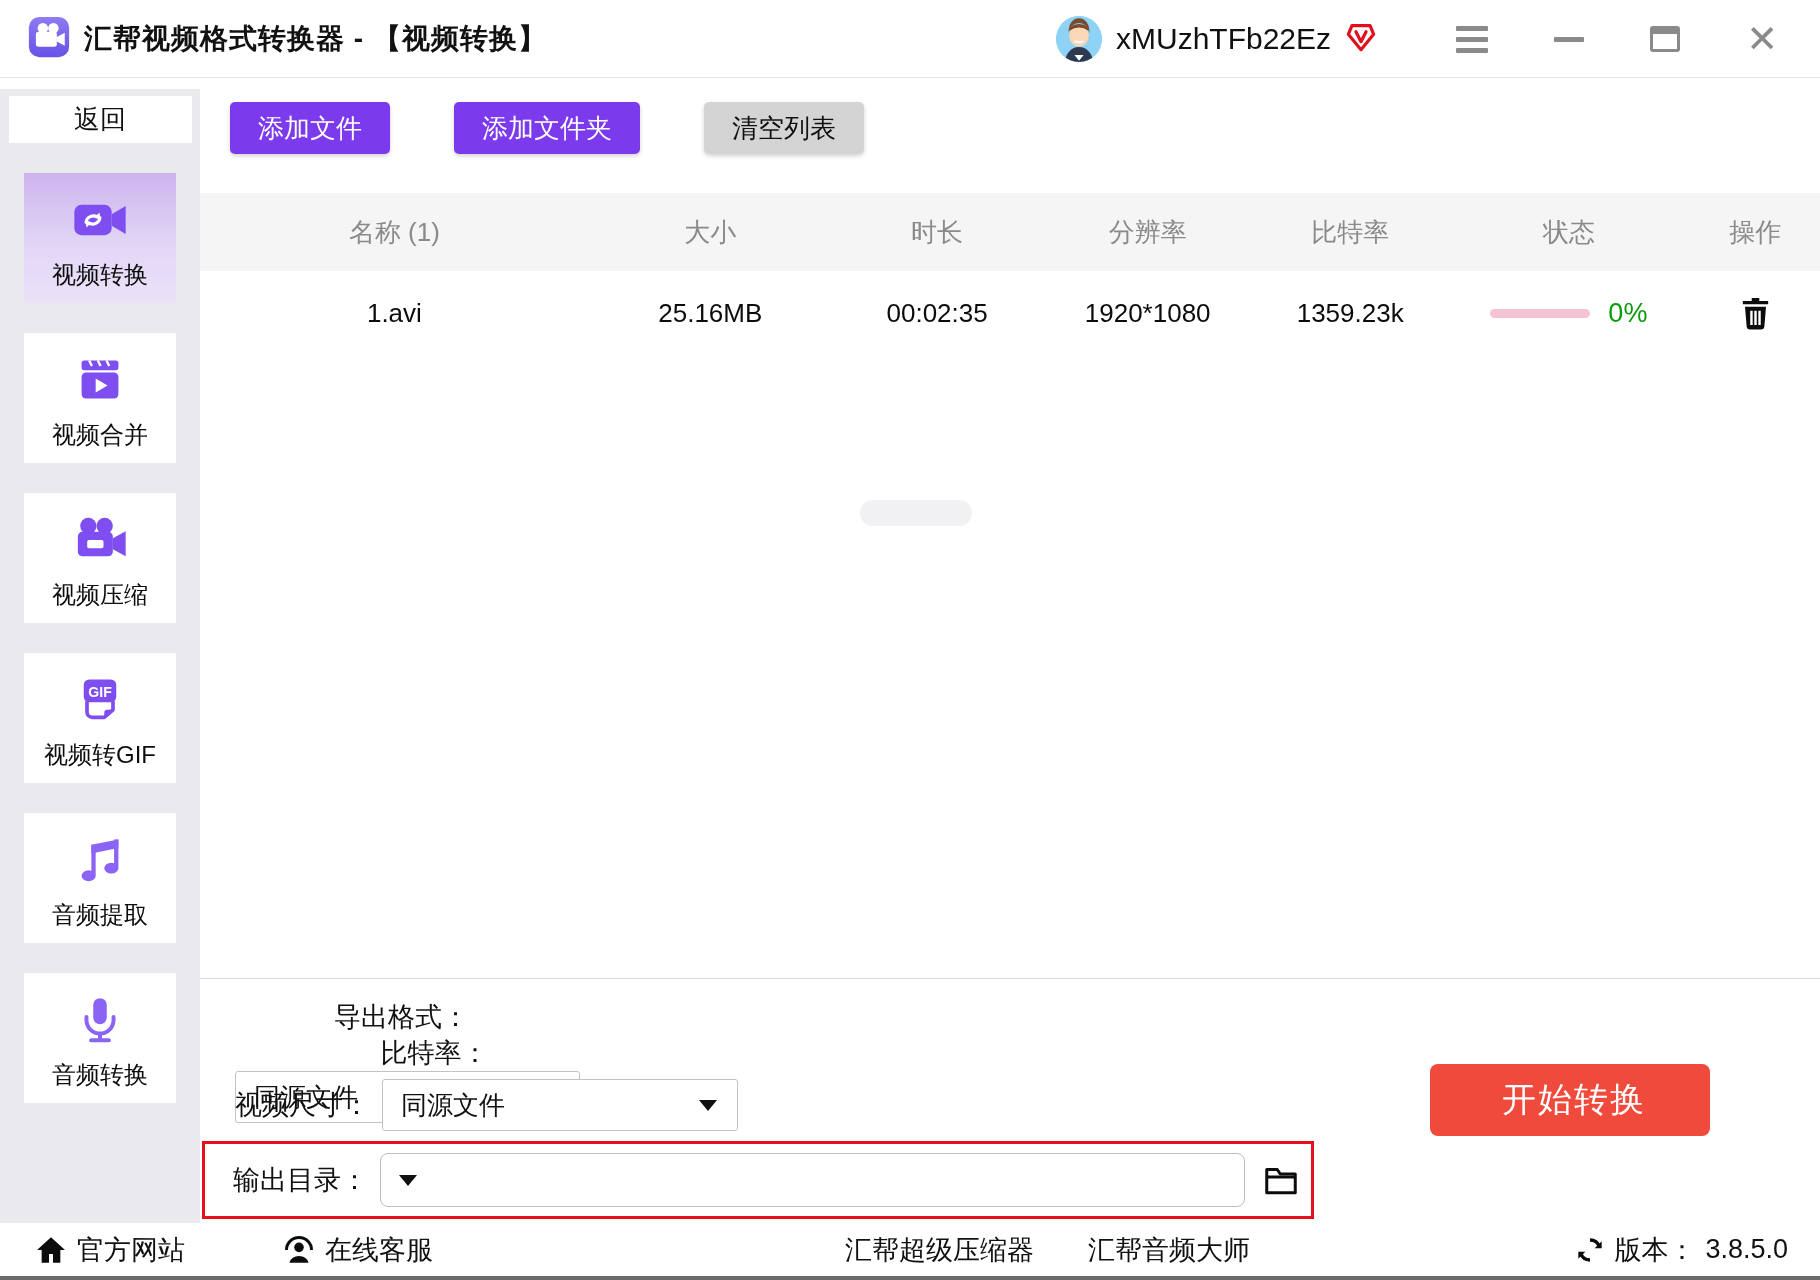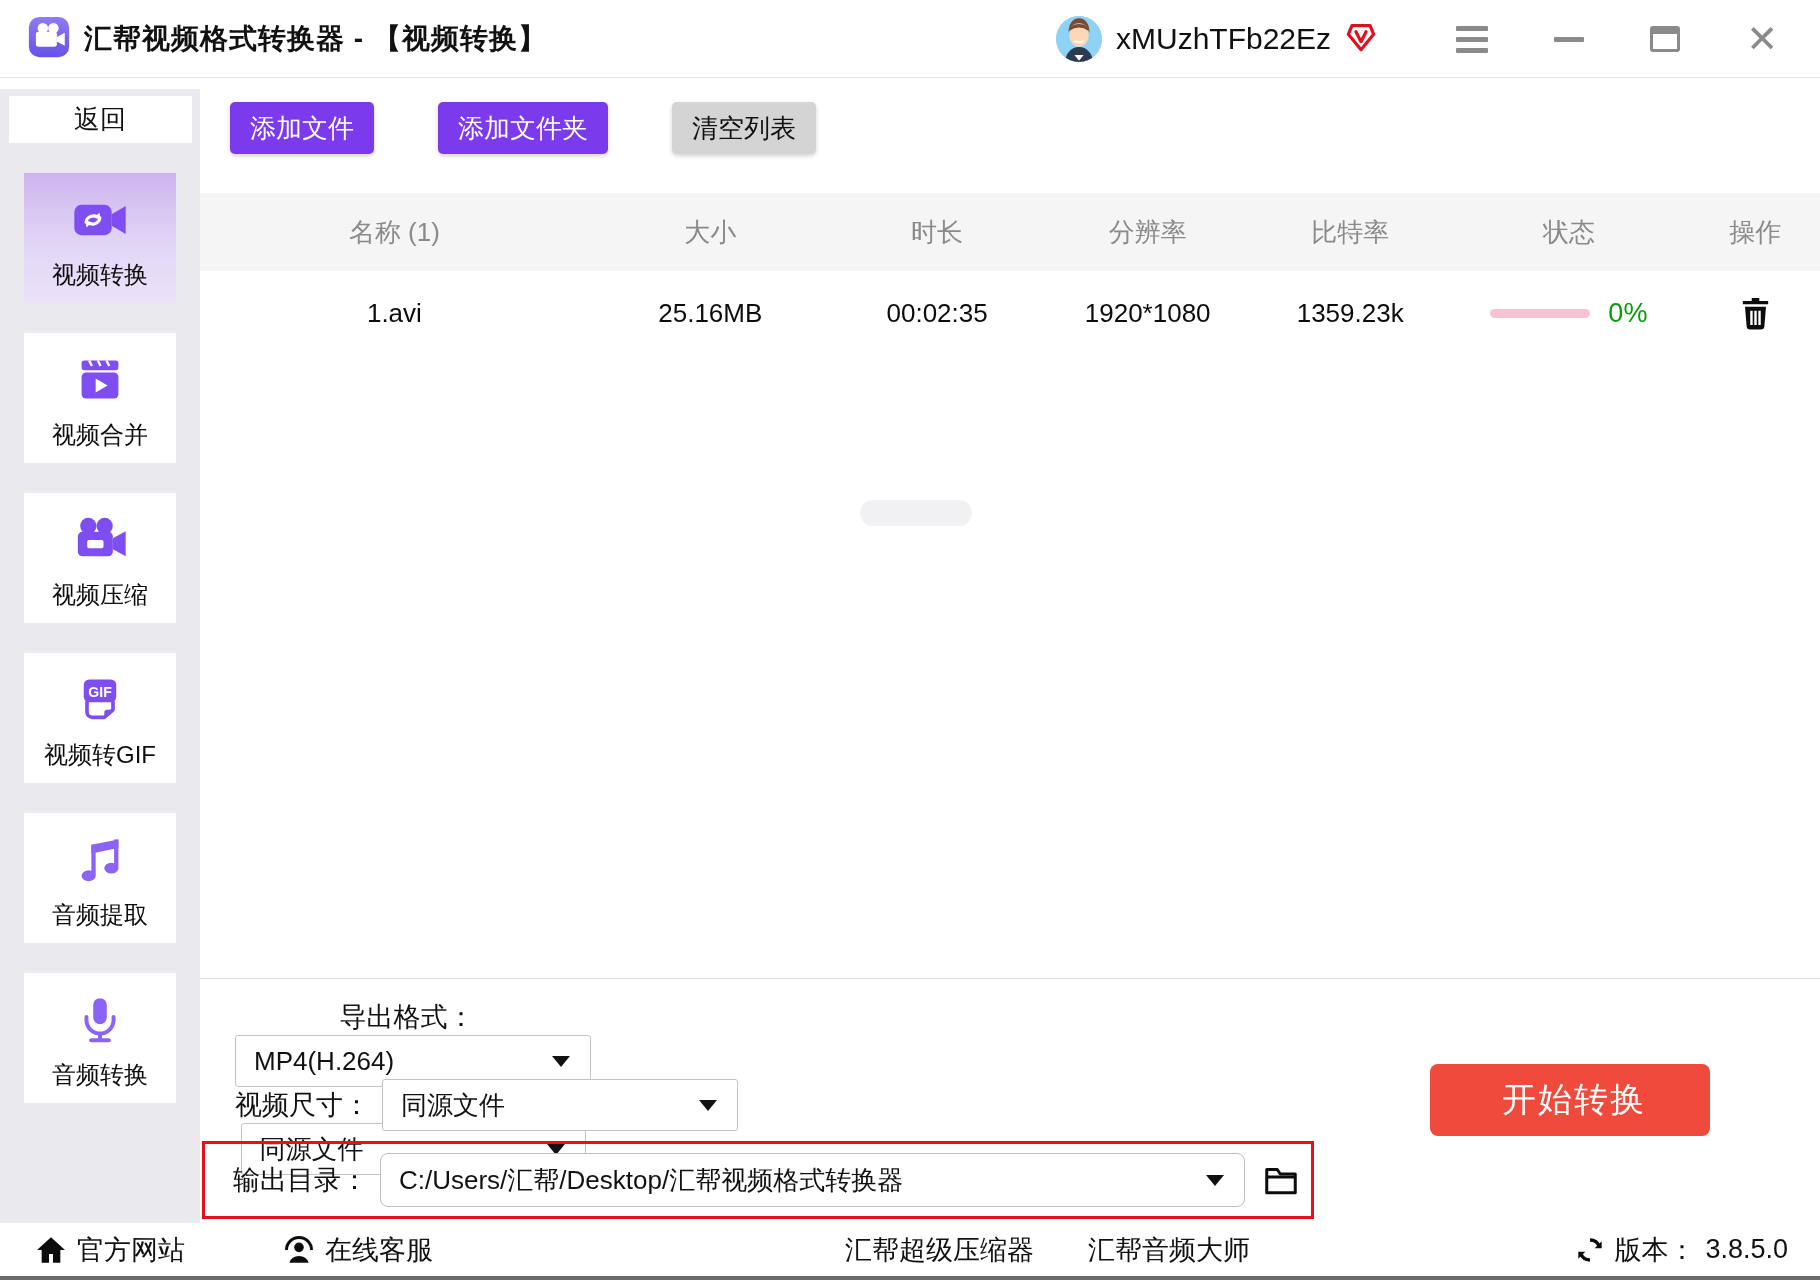--- a/index.html
+++ b/index.html
@@ -31,21 +31,21 @@
     align-items:center; justify-content:flex-end; padding-bottom:12px; }
   .side-card:first-of-type { margin-top:6px; }
   .side-card.active { background:linear-gradient(180deg,#cdb4ee 0%,#e2d6f6 55%,#ebe2f9 100%); }
   .side-card .ico { height:62px; display:flex; align-items:center; justify-content:center; margin-bottom:8px; }
   .side-card .lbl { font-size:24px; color:#0c0c0c; }
 
   .main { position:relative; flex:1 1 auto; background:#fff; display:flex; flex-direction:column; }
 
   
   .toolbar { height:115px; display:flex; align-items:flex-start; padding:24px 0 0 30px; gap:64px; }
-  .btn { height:52px; border:none; border-radius:5px; font-size:26px; padding:0 20px;
+  .btn { height:52px; border:none; border-radius:5px; font-size:26px; padding:0 28px;
     font-family:Liberation Serif, serif; box-shadow:0 2px 4px rgba(0,0,0,.18);text-align:center; }
   .btn-purple { background:#7b3bec; color:#fff; }
   .btn-gray { background:#d4d4d4; color:#111; }
 
   
   .tbl-head { height:78px; background:#f5f5f6; display:grid; align-items:center;
     grid-template-columns:24% 15% 13% 13% 12% 15% 8%; }
   .tbl-head span { text-align:center; font-size:26px; color:#8a8a8a; }
   .tbl-row { height:84px; display:grid; align-items:center; grid-template-columns:24% 15% 13% 13% 12% 15% 8%; }
   .tbl-row .cell { text-align:center; font-size:26px; color:#0c0c0c; }
@@ -260,43 +260,38 @@
       </div>
 
       <div class="list-area">
         <div class="faint-pill"></div>
       </div>
 
       <div class="bottom-panel">
 
         <div class="panel-row row1">
           <span class="fld-label">导出格式：</span>
-          <div class="select sel-format">
-            <span>MP4(H.264)</span>
-            <span class="caret"></span>
-          </div>
           <span class="fld-label gap-bitrate">比特率：</span>
           <div class="select sel-bitrate">
             <span>同源文件</span>
             <span class="caret"></span>
           </div>
         </div>
 
         <div class="panel-row row2">
           <span class="fld-label">视频尺寸：</span>
           <div class="select sel-format">
             <span>同源文件</span>
             <span class="caret"></span>
           </div>
         </div>
 
         <div class="outdir-box">
           <span class="fld-label">输出目录：</span>
           <div class="select sel-outdir">
-            <span>C:/Users/汇帮/Desktop/汇帮视频格式转换器</span>
             <span class="caret"></span>
           </div>
           <span class="folder-btn">
             <svg width="36" height="34" viewBox="0 0 24 22">
               <path d="M2.5 4 h7 l2 3 h10 v12.5 H2.5 Z" fill="none" stroke="#0c0c0c" stroke-width="2" stroke-linejoin="round"></path>
               <path d="M2.5 9 h19" stroke="#0c0c0c" stroke-width="2"></path>
             </svg>
           </span>
         </div>
 

